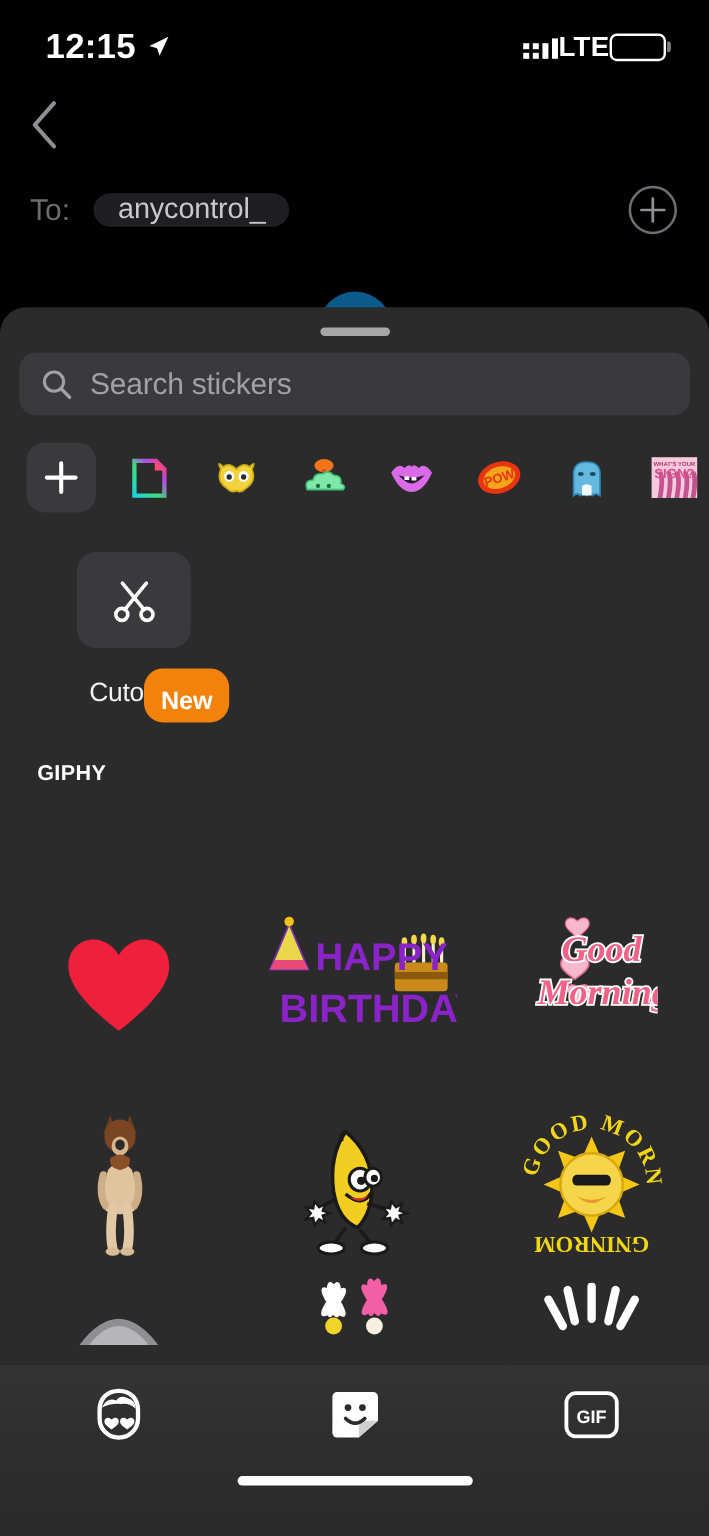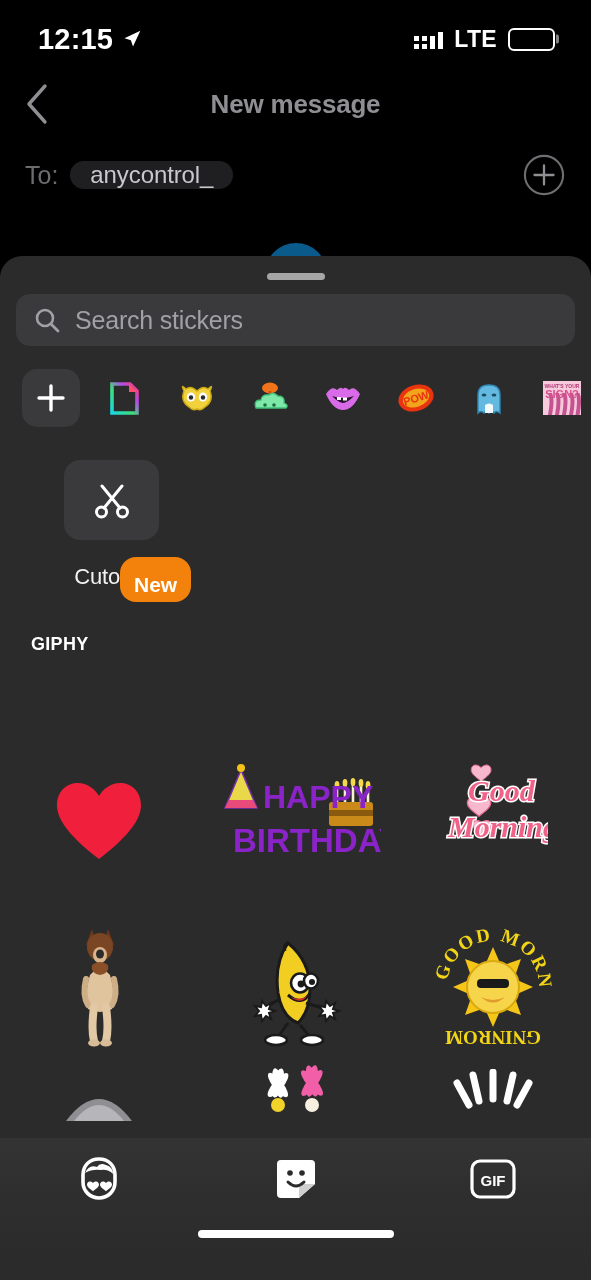--- a/index.html
+++ b/index.html
@@ -15,21 +15,21 @@
 
   
   .status-bar{
     height:68px; width:100%;
     display:flex; align-items:center; justify-content:space-between;
     padding:10px 36px 0 38px; background:#000;
   }
   .status-left{ display:flex; align-items:center; gap:9px; }
   .status-time{ font-size:29px; font-weight:600; letter-spacing:.2px; color:#fff; }
   .loc-arrow{ width:20px; height:20px; display:block; }
-  .status-right{ display:flex; align-items:center; gap:11px; }
+  .status-right{ display:flex; align-items:center; }
   .signal-dots{ display:flex; align-items:flex-end; gap:3px; height:19px; }
   .sd-col{ display:flex; flex-direction:column; justify-content:flex-end; gap:3px; }
   .sd-dot{ width:5px; height:5px; background:#fff; }
   .sd-bar{ width:5px; background:#fff; }
   .lte-text{ font-size:23px; font-weight:600; letter-spacing:.3px; color:#fff; }
   .battery{ position:relative; width:47px; height:23px; border:2.4px solid #fff; border-radius:6px; padding:2.2px; }
   .battery-fill{ height:100%; background:#fff; border-radius:3px; }
   .battery-cap{ position:absolute; right:-6px; top:50%; transform:translateY(-50%);
     width:3.5px; height:9px; background:#fff; border-radius:0 2px 2px 0; opacity:.5; }
 
@@ -41,21 +41,21 @@
   .nav-title{
     position:absolute; left:0; right:0; text-align:center;
     font-size:26px; font-weight:700; color:#8e8e93; letter-spacing:-.2px;
     pointer-events:none;
   }
 
   
   .to-row{
     height:70px; display:flex; align-items:center; padding:0 26px 0 25px; background:#000;
   }
-  .to-label{ font-size:25px; color:#6c6c70; margin-right:12px; }
+  .to-label{ font-size:25px; color:#6c6c70; margin-right:20px; }
   .to-chip{
     background:#1f1f21; border-radius:18px; padding:0 20px;
     font-size:24px; color:#c9c9cd; letter-spacing:-.1px;
   }
   .to-spacer{ flex:1; }
   .add-contact{ width:42px; height:42px; }
 
   
   .send-peek{
     position:absolute; left:50%; transform:translateX(-50%);
@@ -173,21 +173,20 @@
     </span>
   </div>
 </div>
 
 <div class="nav-bar">
   <div class="nav-back">
     <svg width="26" height="42" viewBox="0 0 26 42">
       <path d="M21 3 L5 21 L21 39" stroke="#8e8e93" stroke-width="3.4" fill="none" stroke-linecap="round" stroke-linejoin="round"></path>
     </svg>
   </div>
-  <div class="nav-title">New message</div>
 </div>
 
 <div class="to-row">
   <span class="to-label">To:</span>
   <span class="to-chip">anycontrol_</span>
   <span class="to-spacer"></span>
   <svg class="add-contact" viewBox="0 0 44 44">
     <circle cx="22" cy="22" r="20" stroke="#6e6e73" stroke-width="2.2" fill="none"></circle>
     <path d="M22 12 V32 M12 22 H32" stroke="#8e8e93" stroke-width="2.4" stroke-linecap="round"></path>
   </svg>

